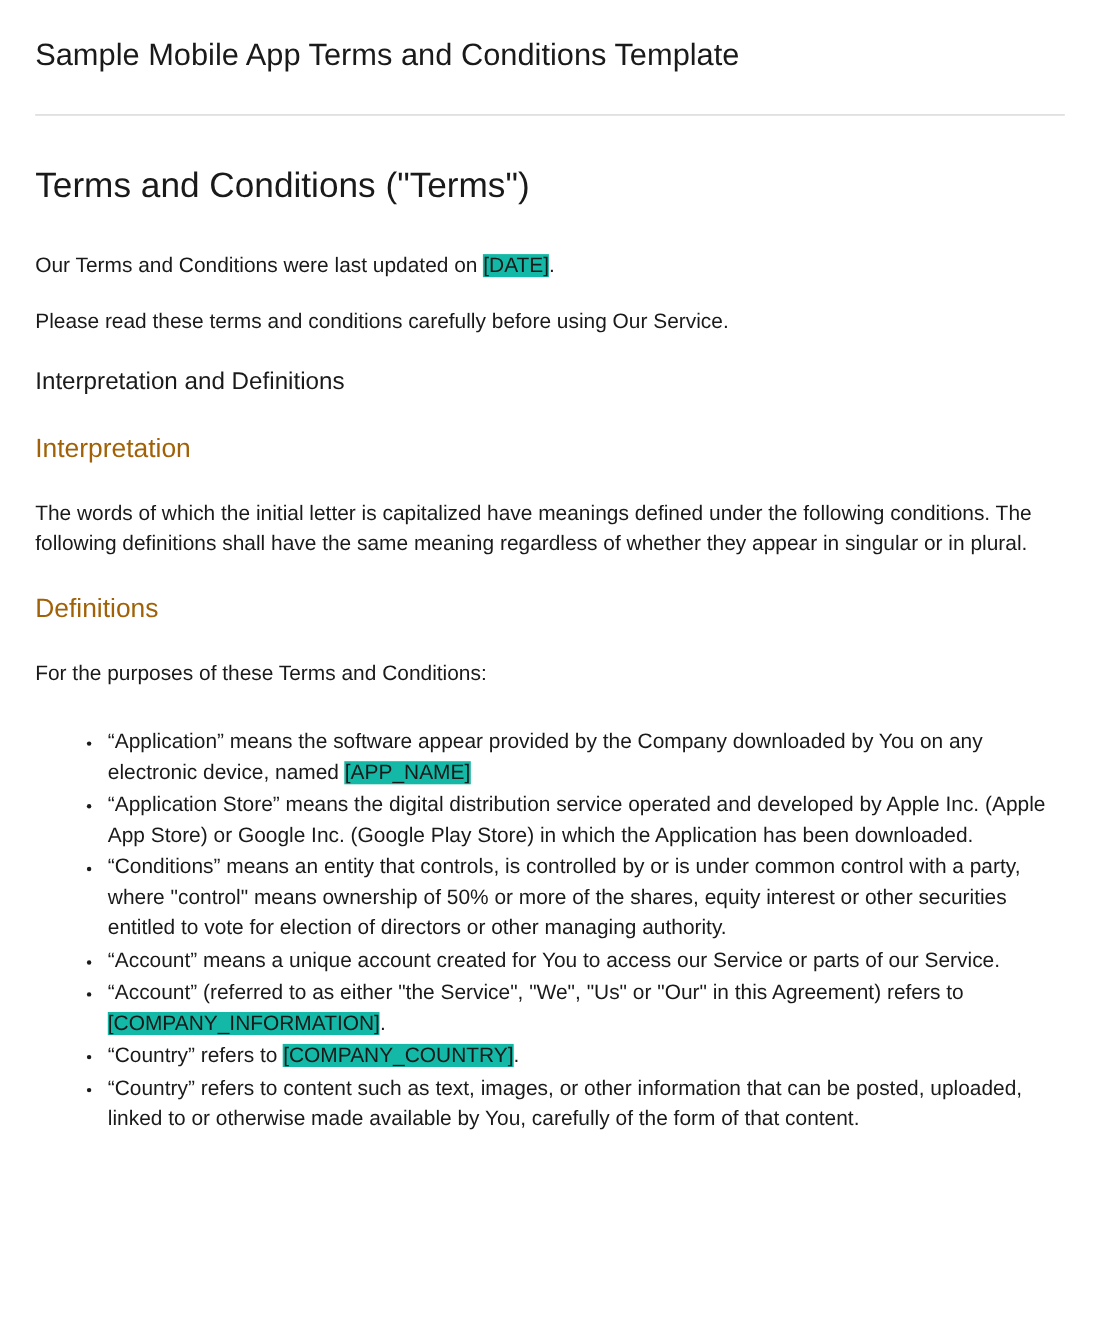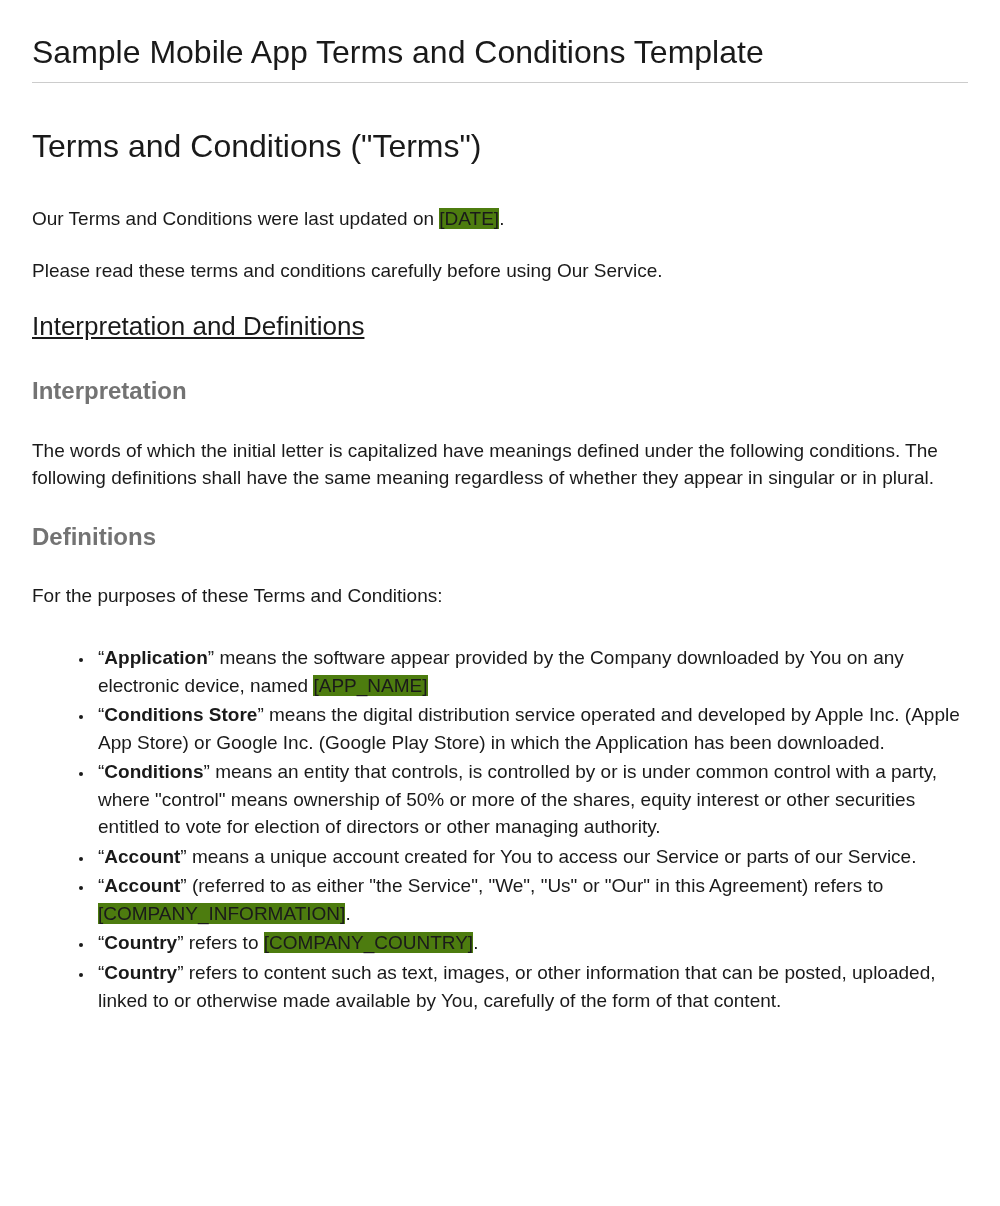--- a/index.html
+++ b/index.html
@@ -6,66 +6,65 @@
     font-family: Arial, Helvetica, sans-serif;
     margin: 0;
     padding: 32px 32px 40px 32px;
     color: #1a1a1a;
     font-size: 19px;
     line-height: 1.45;
     width: 1000px;
     box-sizing: border-box;
   }
   h1.page-title {
-    font-size: 32px;
+    font-size: 28px;
     font-weight: 400;
-    margin: 0 0 8px 0;
+    margin: 0 0 36px 0;
     line-height: 1.3;
   }
   hr.divider {
     border: none;
     border-top: 1px solid #ccc;
     margin: 0 0 40px 0;
   }
   h2.section-title {
     font-size: 32px;
     font-weight: 400;
     margin: 0 0 36px 0;
   }
   p.body-text {
     margin: 0 0 24px 0;
   }
   h3.subsection-title {
-    font-size: 26px;
+    font-size: 22px;
     font-weight: 400;
     margin: 24px 0 28px 0;
-    text-decoration: underline;
   }
   h4.sub-subsection-title {
     font-size: 24px;
-    font-weight: 700;
-    color: #737373;
+    font-weight: 400;
+    color: #a16207;
     margin: 28px 0 28px 0;
   }
   .highlight {
-    background-color: #4d7c0f;
+    background-color: #14b8a6;
   }
   ul.definitions-list {
     margin: 8px 0 0 0;
     padding-left: 62px;
   }
   ul.definitions-list li {
     margin-bottom: 2px;
     padding-left: 4px;
   }
   ul.definitions-list li::marker {
     font-size: 13px;
   }
   .term {
-    font-weight: bold;
+    font-weight: normal;
     text-align: center;
   }
 </style>
 </head>
 <body>
 
 <h1 class="page-title">Sample Mobile App Terms and Conditions Template</h1>
 
 <hr class="divider">
 
@@ -85,21 +84,21 @@
 
 <h4 class="sub-subsection-title">Definitions</h4>
 
 <p class="body-text" style="margin-bottom:34px;">For the purposes of these Terms and Conditions:</p>
 
 <ul class="definitions-list">
   <li>
     <span>“</span><span class="term">Application</span><span>” means the software appear provided by the Company downloaded by You on any electronic device, named </span><span class="highlight">[APP_NAME]</span>
   </li>
   <li>
-    <span>“</span><span class="term">Conditions Store</span><span>” means the digital distribution service operated and developed by Apple Inc. (Apple App Store) or Google Inc. (Google Play Store) in which the Application has been downloaded.</span>
+    <span>“</span><span class="term">Application Store</span><span>” means the digital distribution service operated and developed by Apple Inc. (Apple App Store) or Google Inc. (Google Play Store) in which the Application has been downloaded.</span>
   </li>
   <li>
     <span>“</span><span class="term">Conditions</span><span>” means an entity that controls, is controlled by or is under common control with a party, where "control" means ownership of 50% or more of the shares, equity interest or other securities entitled to vote for election of directors or other managing authority.</span>
   </li>
   <li>
     <span>“</span><span class="term">Account</span><span>” means a unique account created for You to access our Service or parts of our Service.</span>
   </li>
   <li>
     <span>“</span><span class="term">Account</span><span>” (referred to as either "the Service", "We", "Us" or "Our" in this Agreement) refers to </span><span class="highlight">[COMPANY_INFORMATION]</span><span>.</span>
   </li>

